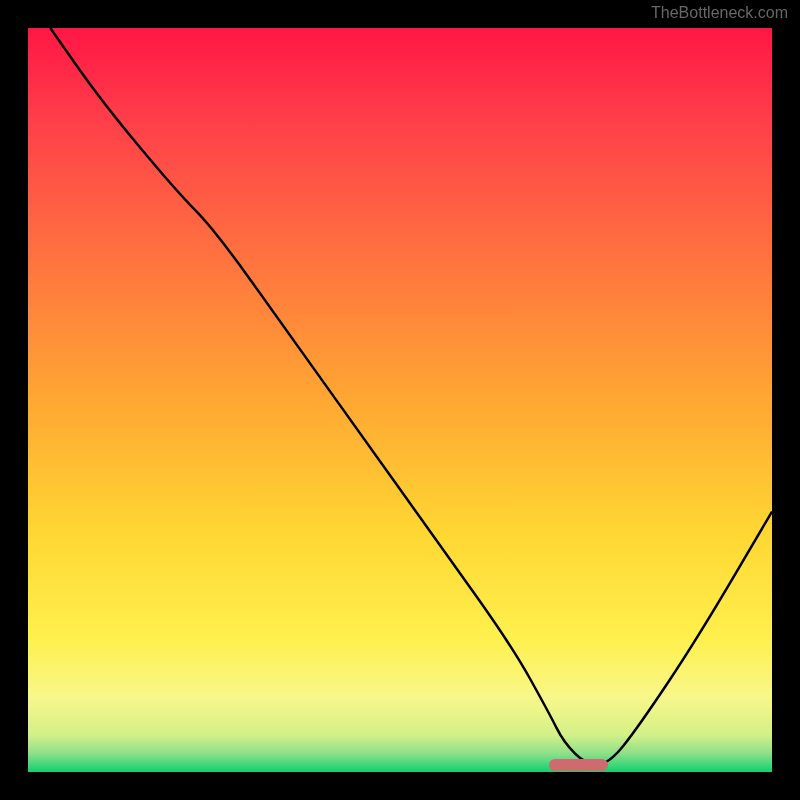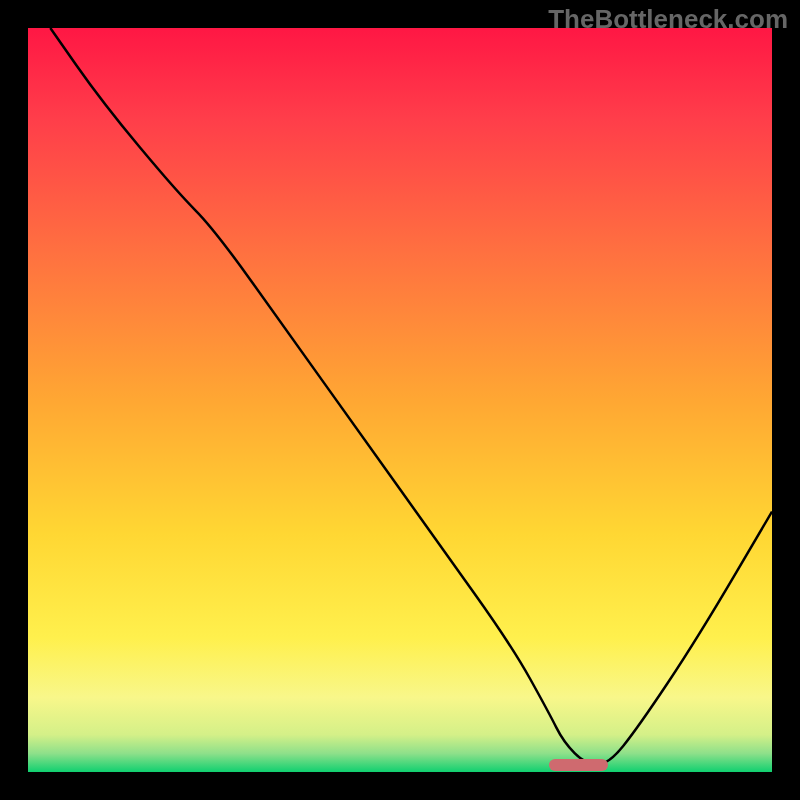--- a/index.html
+++ b/index.html
@@ -9,22 +9,22 @@
       background: #000;
       position: relative;
       font-family: Arial, sans-serif;
       overflow: hidden;
     }
     .watermark {
       position: absolute;
       top: 4px;
       right: 12px;
       color: #666;
-      font-size: 26px;
-      font-weight: 700;
+      font-size: 16px;
+      font-weight: 400;
       z-index: 10;
     }
     .plot-area {
       position: absolute;
       top: 28px;
       left: 28px;
       width: 744px;
       height: 744px;
       overflow: hidden;
     }

